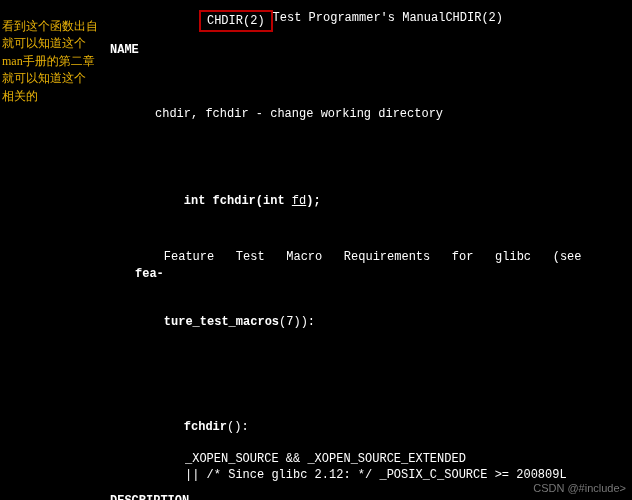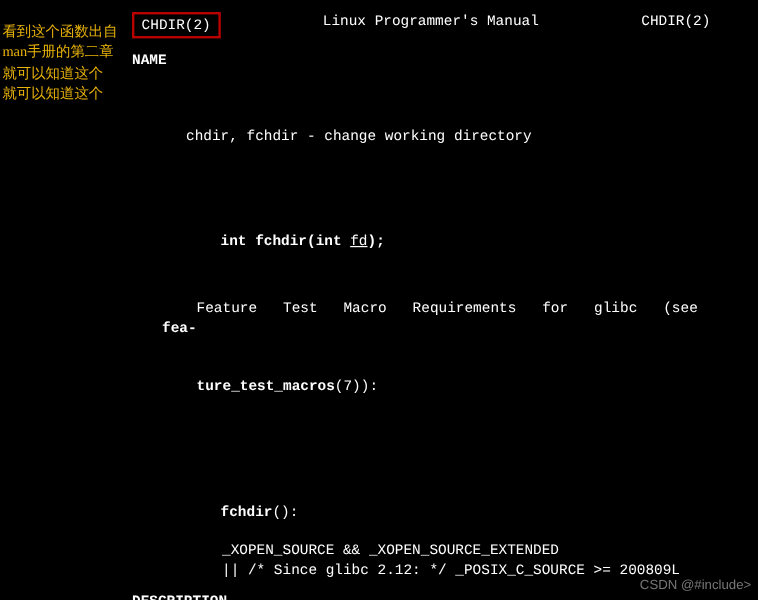--- a/index.html
+++ b/index.html
@@ -14,21 +14,21 @@
     overflow: hidden;
     position: relative;
     line-height: 1.35;
   }
   .page {
     padding: 10px 10px 10px 110px;
     position: relative;
   }
   .header-row {
     display: flex;
-    justify-content: space-between;
+    justify-content: center;
     margin-bottom: 8px;
     padding-right: 30px;
   }
   .header-left {
     border: 2px solid #b00;
     padding: 1px 6px;
     display: inline-block;
   }
   .section-head {
     font-weight: bold;
@@ -67,30 +67,31 @@
     color: #777;
     font-size: 11px;
     font-family: Arial, sans-serif;
   }
 </style>
 </head>
 <body>
 
 <div class="annotation">
   <div>看到这个函数出自</div>
+  <div>就可以知道这个</div>
   <div>man手册的第二章</div>
   <div>就可以知道这个</div>
-  <div>就可以知道这个</div>
+  <div>相关的</div>
 </div>
 
 <div class="page">
 
   <div class="header-row">
     <span class="header-left">CHDIR(2)</span>
-    <span>Linux Programmer's Manual</span>
+    <span>Test Programmer's Manual</span>
     <span>CHDIR(2)</span>
   </div>
 
   <div class="section-head">NAME</div>
   <div class="body-text">chdir, fchdir - change working directory</div>
 
   <div style="height:6px"></div>
   <div class="body-text">
     <b>int fchdir(int </b><span class="u">fd</span><b>);</b>
   </div>

